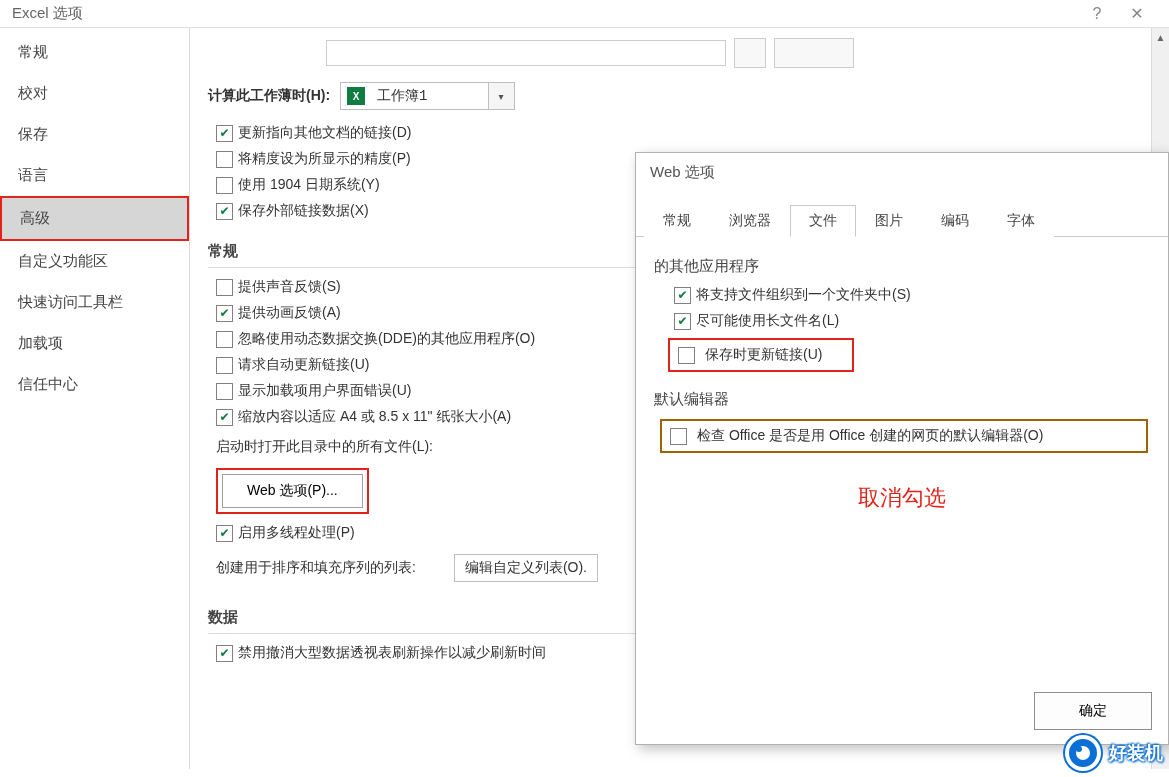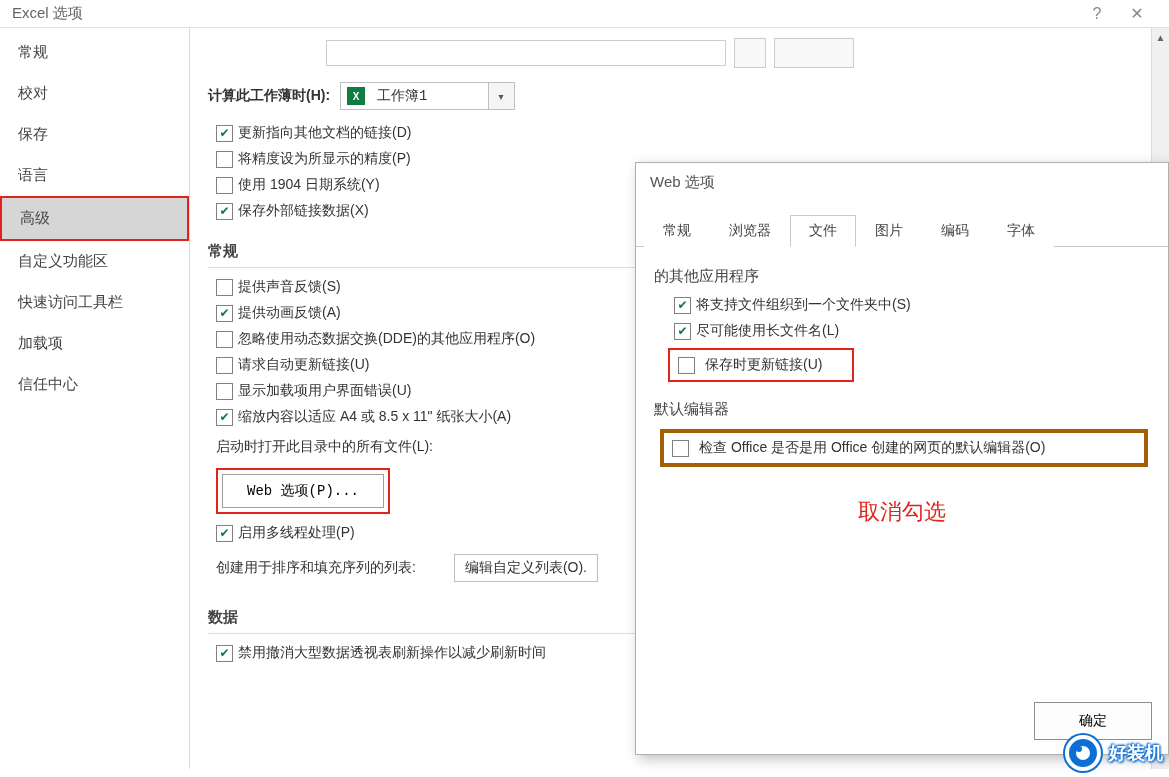--- a/index.html
+++ b/index.html
@@ -132,29 +132,29 @@
     display:flex; align-items:center; gap:10px;
     margin: 12px 0;
     padding-left: 8px;
   }
   .btn {
     border: 1px solid #a0a0a0;
     background: #fff;
     padding: 7px 24px;
     cursor: pointer;
     font-size: 14px;
-    font-family: Liberation Mono, monospace;
+    font-family: Liberation Sans, sans-serif;
   }
   .btn-row { margin: 10px 0; padding-left: 8px; }
   .btn-highlight { border: 2px solid #e2231a; display:inline-block; padding:4px; }
   
   .dialog {
     position: absolute;
     left: 635px;
-    top: 162px;
+    top: 152px;
     width: 534px;
     height: 593px;
     background: #fff;
     border: 1px solid #b0b0b0;
     box-shadow: 4px 4px 12px rgba(0,0,0,0.25);
   }
   .dialog-title {
     padding: 10px 14px;
     color: #555;
     font-size: 15px;
@@ -188,21 +188,21 @@
   }
   .red-box {
     border: 2px solid #e2231a;
     padding: 6px 30px 6px 8px;
     display: inline-flex;
     align-items:center;
     gap:10px;
     margin-left: 14px;
   }
   .red-box-wide {
-    border: 4px solid #a16207;
+    border: 2px solid #a16207;
     padding: 6px 8px;
     display: flex;
     align-items:center;
     gap:10px;
     margin-left: 6px;
     margin-right: 2px;
   }
   .annotation {
     color: #e2231a;
     font-size: 22px;

